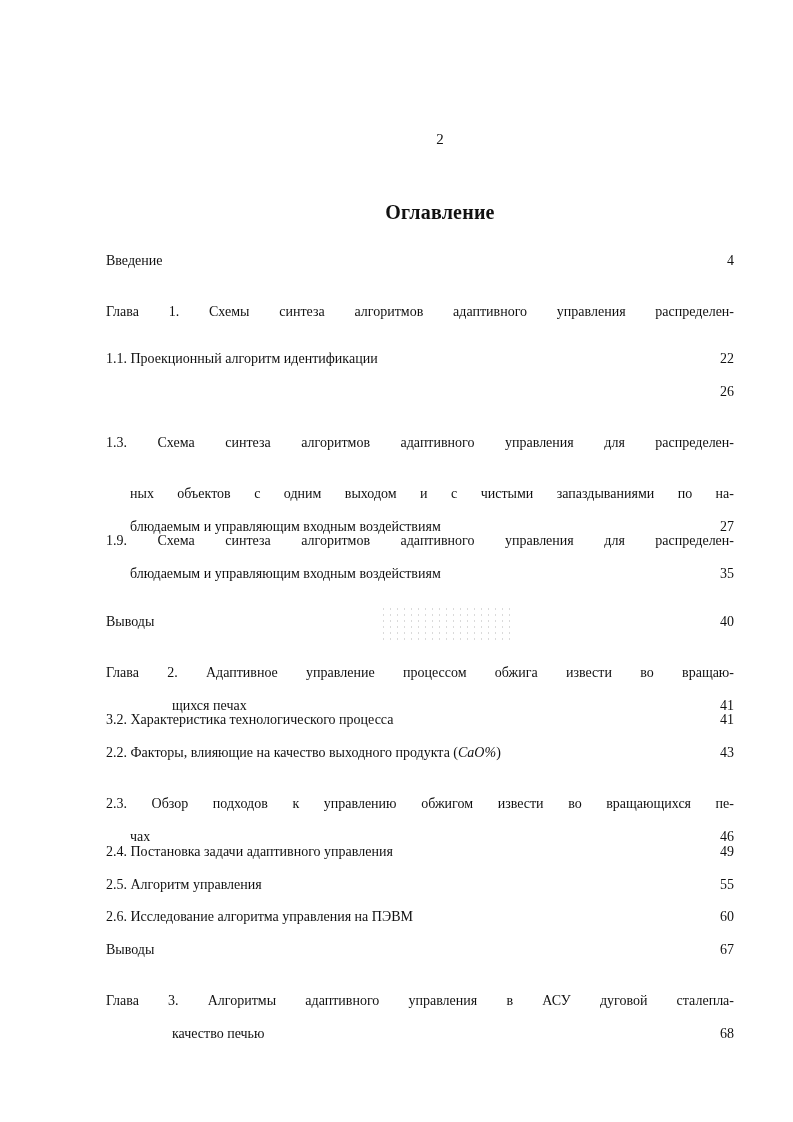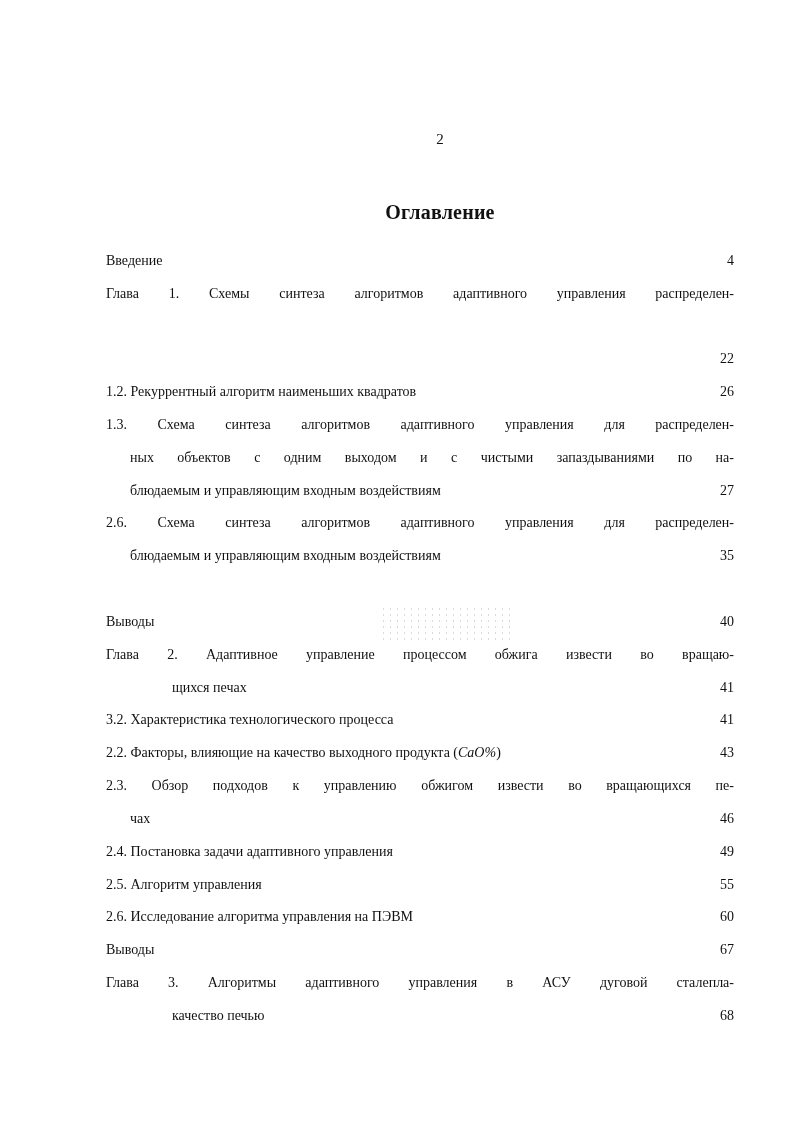--- a/index.html
+++ b/index.html
@@ -3,21 +3,21 @@
   <meta charset="utf-8">
   <style>
     html, body { margin: 0; padding: 0; background: #ffffff; }
     body { width: 793px; height: 1122px; position: relative; overflow: hidden;
       font-family: "Liberation Serif", "DejaVu Serif", serif; color: #111; }
     .page-num { position: absolute; top: 131px; left: 0; width: 880px; text-align: center; font-size: 15px; }
     .title { position: absolute; top: 201px; left: 0; width: 880px; text-align: center;
       font-size: 20px; font-weight: bold; letter-spacing: 0.2px; }
     .entry { position: absolute; left: 106px; width: 628px; font-size: 14px; line-height: 33px; }
     .line { display: block; position: relative; height: 33px; white-space: nowrap; }
-    .line.just { text-align: justify; text-align-last: justify; }
+    .line.just { text-align: justify; text-align-last: justify; margin-top: 18px; }
     .line.indent2 { padding-left: 66px; }
     .line.indent1 { padding-left: 24px; text-decoration: underline; }
     .pg { position: absolute; right: 0; top: 0; }
     .txt { display: inline-block; }
     .line.just .txt { width: 100%; }
     i.math { font-style: italic; }
     .speckle { position: absolute; left: 380px; top: 606px; width: 130px; height: 38px;
       background-image: radial-gradient(#bbb 0.6px, transparent 0.8px);
       background-size: 7px 6px; opacity: 0.55; }
   </style>
@@ -29,35 +29,35 @@
 
 <div class="entry" style="top:244px">
   <span class="line"><span class="txt">Введение</span><span class="pg">4</span></span>
 </div>
 
 <div class="entry" style="top:277px">
   <span class="line just"><span class="txt">Глава 1. Схемы синтеза алгоритмов адаптивного управления распределен-</span></span>
 </div>
 
 <div class="entry" style="top:342px">
-  <span class="line"><span class="pg">22</span></span>
+  <span class="line"><span class="txt">1.1. Проекционный алгоритм идентификации</span><span class="pg">22</span></span>
 </div>
 
 <div class="entry" style="top:375px">
-  <span class="line"><span class="txt">1.2. Рекуррентный алгоритм наименьших квадратов</span><span class="pg">26</span></span>
+  <span class="line"><span class="pg">26</span></span>
 </div>
 
 <div class="entry" style="top:408px">
   <span class="line just"><span class="txt">1.3. Схема синтеза алгоритмов адаптивного управления для распределен-</span></span>
   <span class="line just indent1"><span class="txt">ных объектов с одним выходом и с чистыми запаздываниями по на-</span></span>
   <span class="line indent1"><span class="txt">блюдаемым и управляющим входным воздействиям</span><span class="pg">27</span></span>
 </div>
 
 <div class="entry" style="top:506px">
-  <span class="line just"><span class="txt">2.6. Схема синтеза алгоритмов адаптивного управления для распределен-</span></span>
+  <span class="line just"><span class="txt">1.9. Схема синтеза алгоритмов адаптивного управления для распределен-</span></span>
   <span class="line indent1"><span class="txt">блюдаемым и управляющим входным воздействиям</span><span class="pg">35</span></span>
 </div>
 
 <div class="entry" style="top:605px">
   <span class="line"><span class="txt">Выводы</span><span class="pg">40</span></span>
 </div>
 <div class="speckle"></div>
 
 <div class="entry" style="top:638px">
   <span class="line just"><span class="txt">Глава 2. Адаптивное управление процессом обжига извести во вращаю-</span></span>

